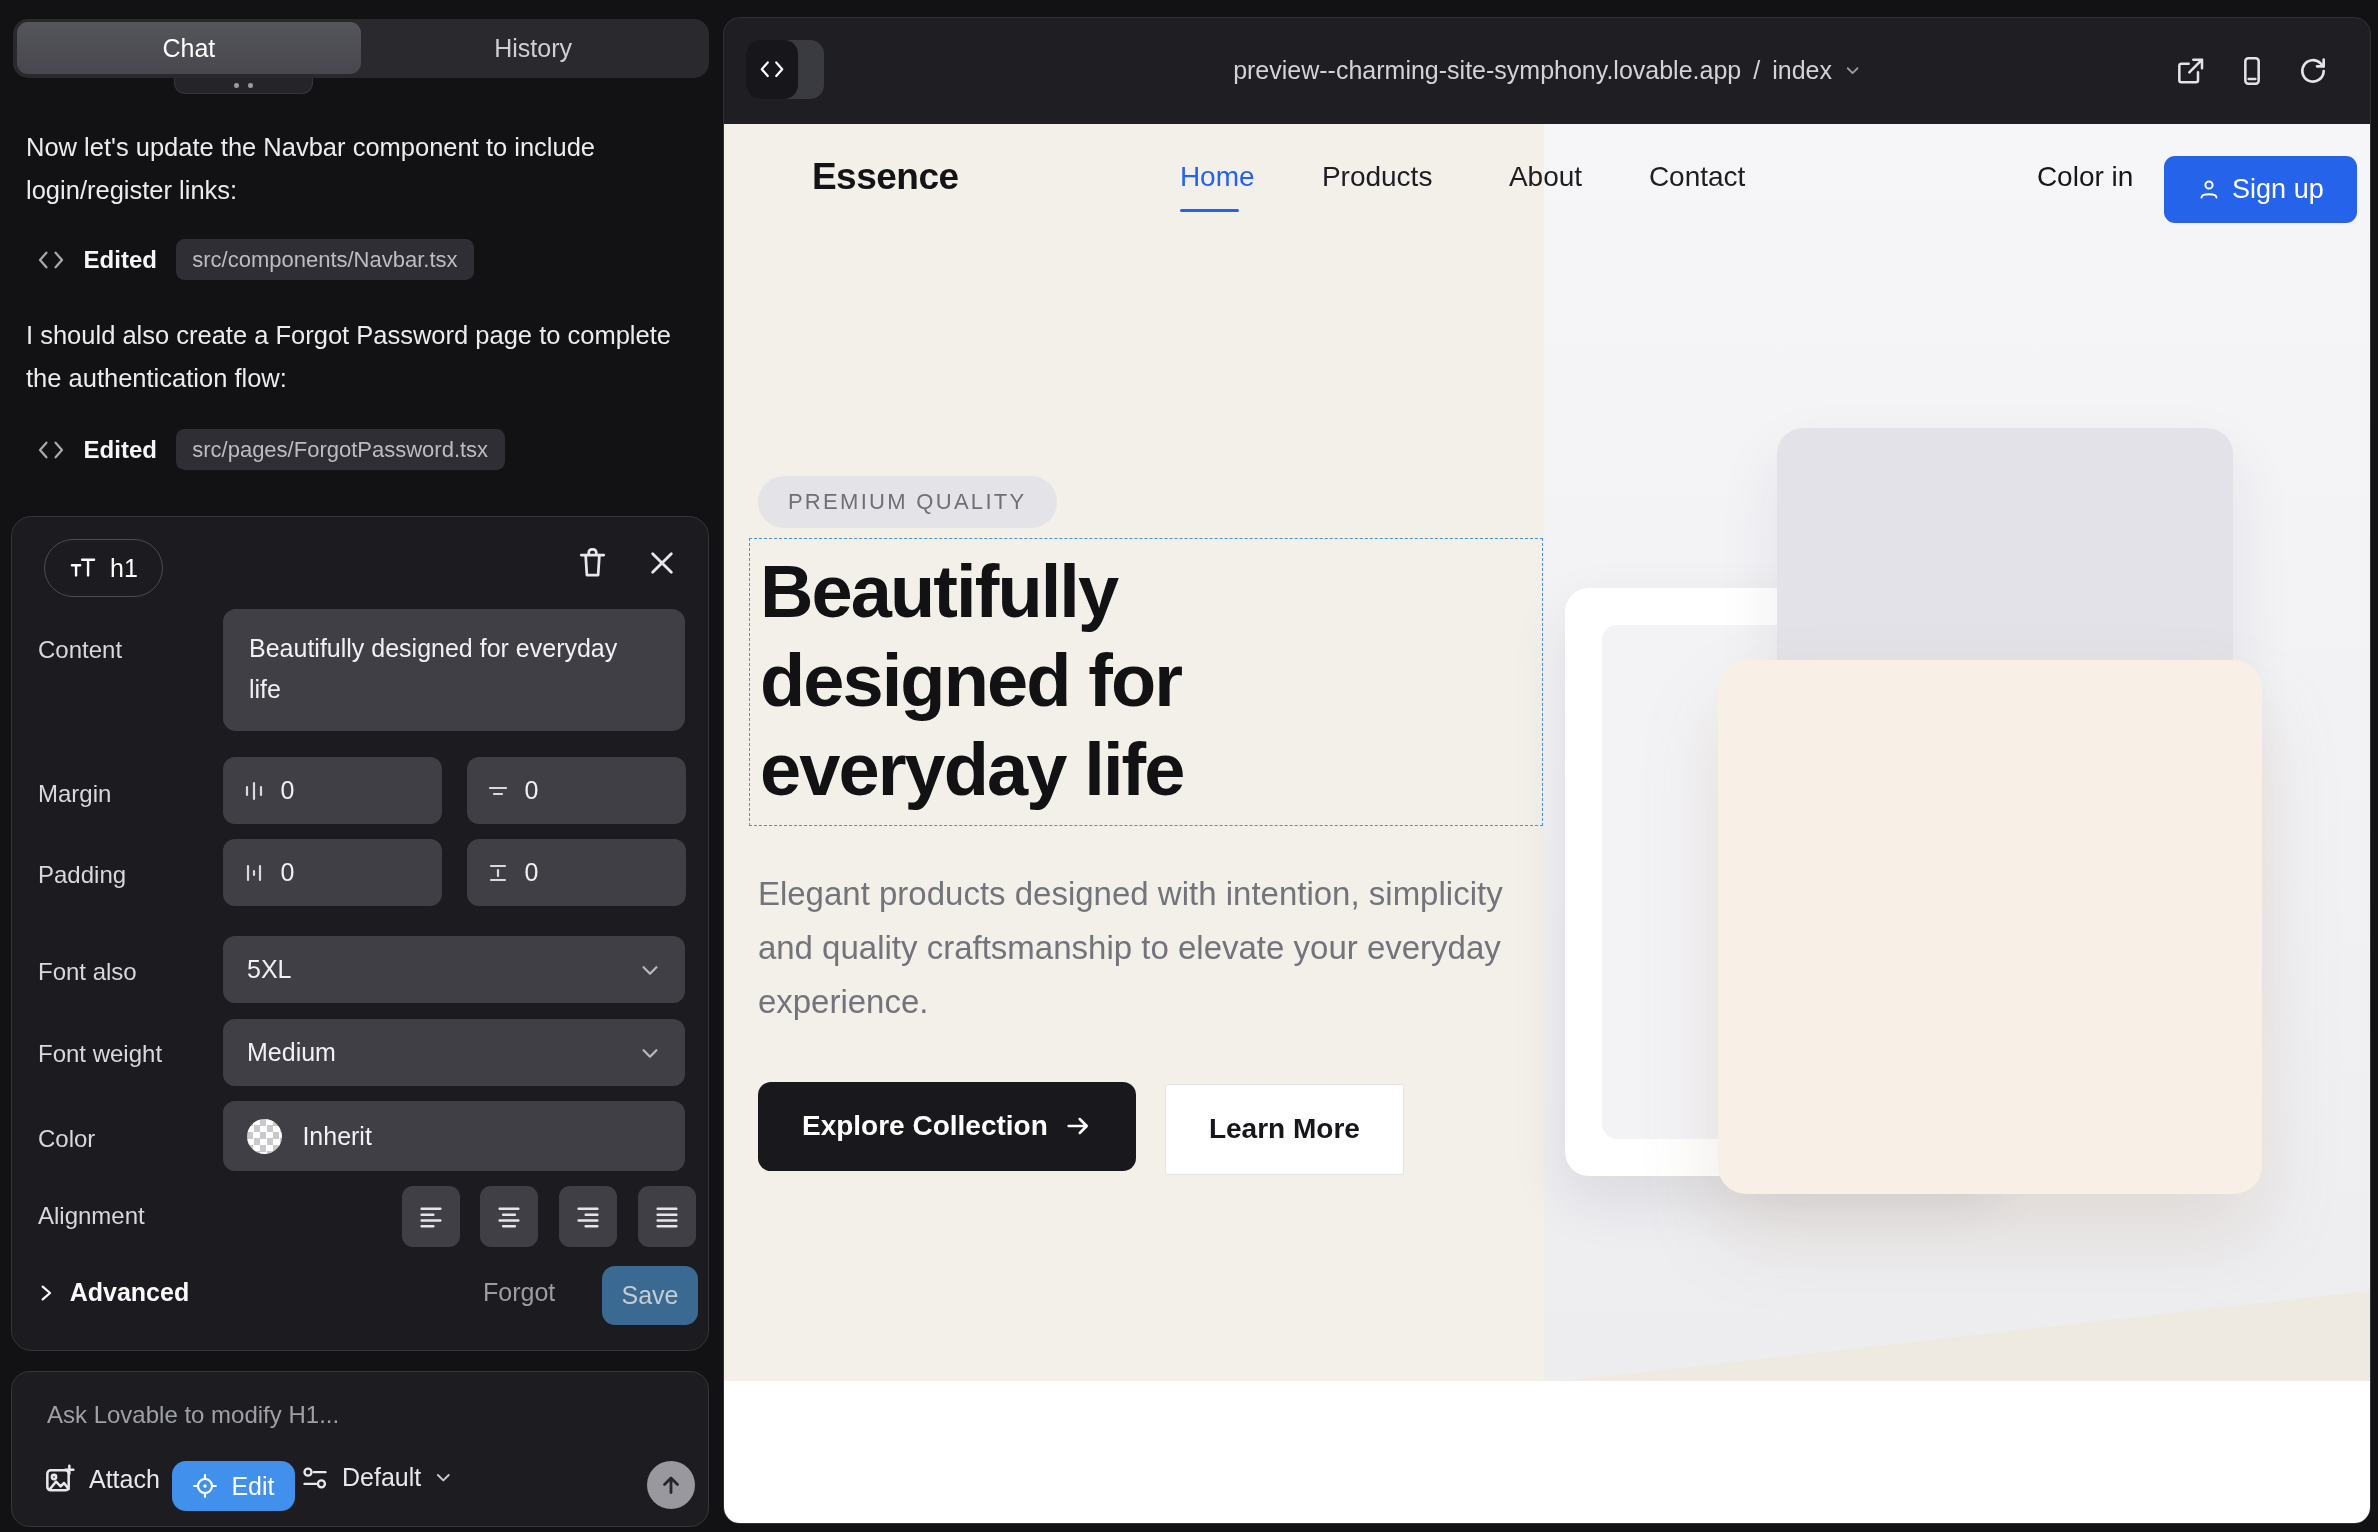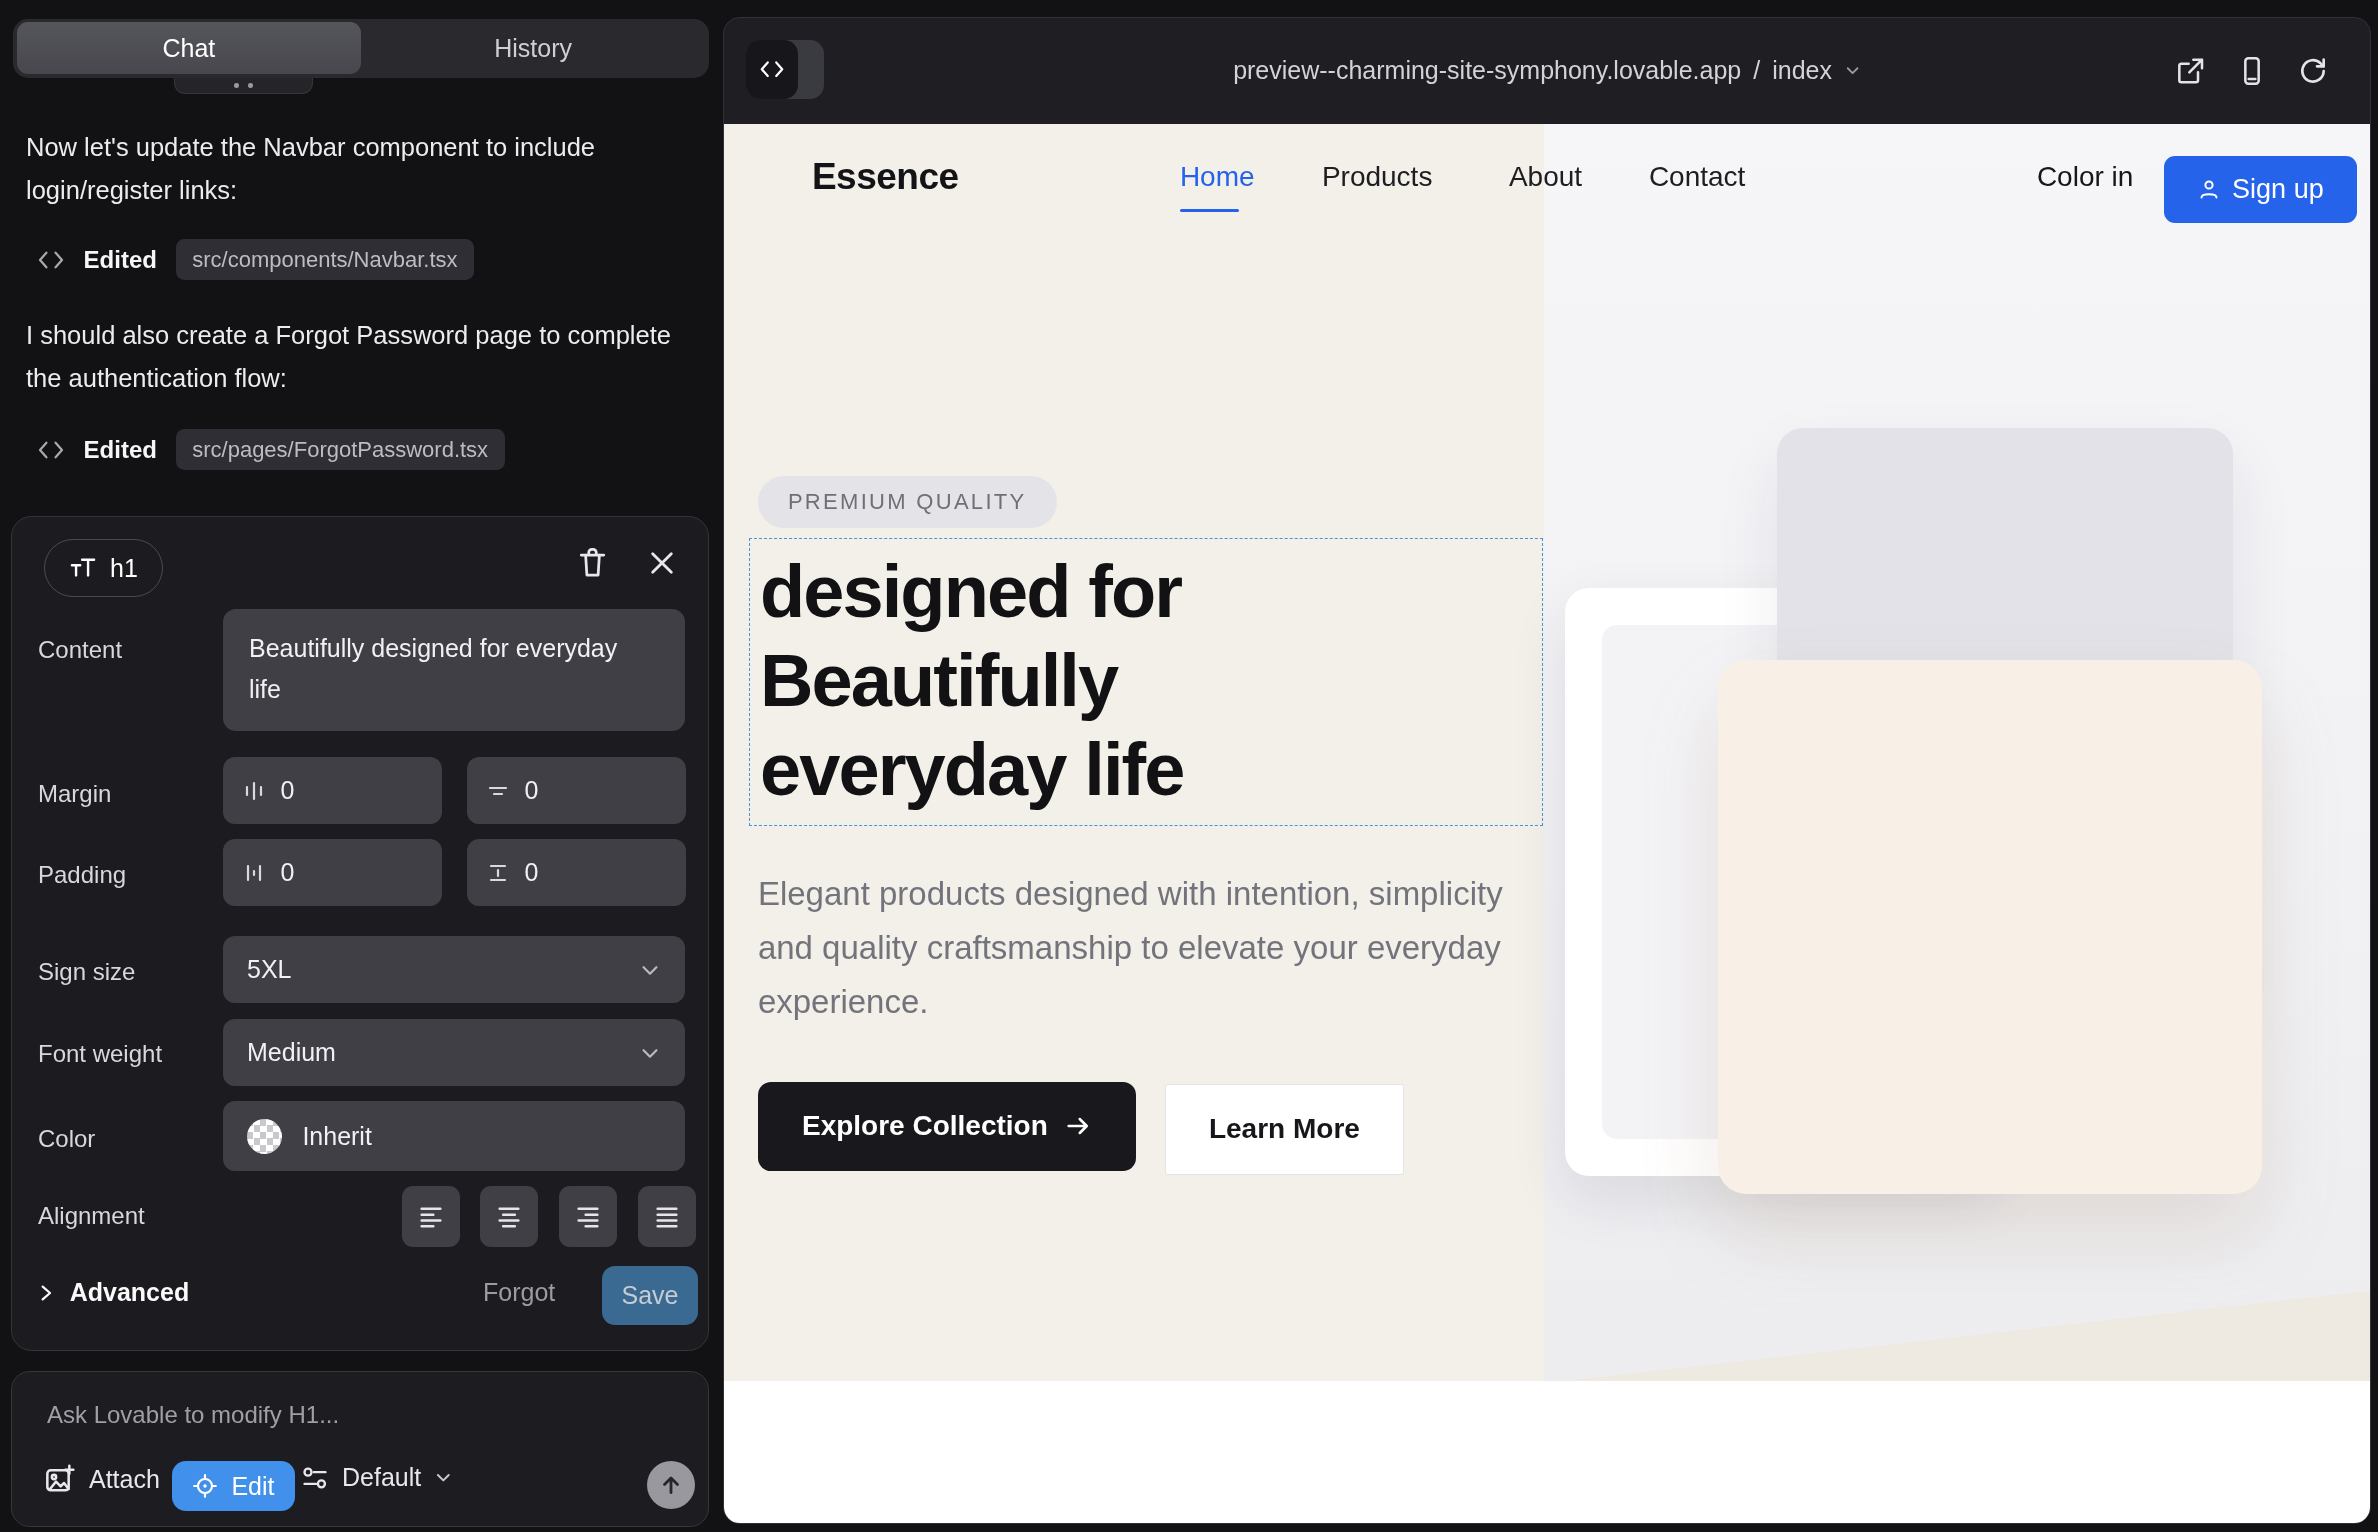--- a/index.html
+++ b/index.html
@@ -202,21 +202,21 @@
         </svg>
       <span>0</span>
     </div>
     <div class="field mini" style="left:455px;top:322px">
       <svg width="24" height="24" viewBox="0 0 24 24" fill="none" stroke="#d9d9de" stroke-width="2.2" stroke-linecap="round">
           <path d="M5 5h14M5 19h14M12 9v6"></path>
         </svg>
       <span>0</span>
     </div>
 
-    <span class="row-label" style="top:441px">Sign size</span>
+    <span class="row-label" style="top:441px">Font also</span>
     <div class="field sel" style="top:419px">
       <span>5XL</span>
       <svg width="22" height="22" viewBox="0 0 24 24" fill="none" stroke="#b9b9c0" stroke-width="2.4" stroke-linecap="round" stroke-linejoin="round">
           <path d="M5 9l7 7 7-7"></path>
         </svg>
     </div>
 
     <span class="row-label" style="top:523px">Font weight</span>
     <div class="field sel" style="top:502px">
       <span>Medium</span>
@@ -370,22 +370,22 @@
                 <path d="M4.5 20.5c0-4.5 15-4.5 15 0"></path>
               </svg>
             <span>Sign up</span>
           </button>
         </nav>
 
         <span class="quality-badge">PREMIUM QUALITY</span>
 
         <div class="selection"></div>
         <h1 class="hero-h1">
+          <span style="display:block">Beautifully</span>
           <span style="display:block">designed for</span>
-          <span style="display:block">Beautifully</span>
           <span style="display:block">everyday life</span>
         </h1>
 
         <p class="hero-desc">Elegant products designed with intention, simplicity and quality craftsmanship to elevate your everyday experience.</p>
 
         <button class="cta-dark">
           <span>Explore Collection</span>
           <svg width="28" height="28" viewBox="0 0 24 24" fill="none" stroke="#ffffff" stroke-width="2.2" stroke-linecap="round" stroke-linejoin="round">
               <path d="M4 12h15M13.5 6 19.5 12l-6 6"></path>
             </svg>

